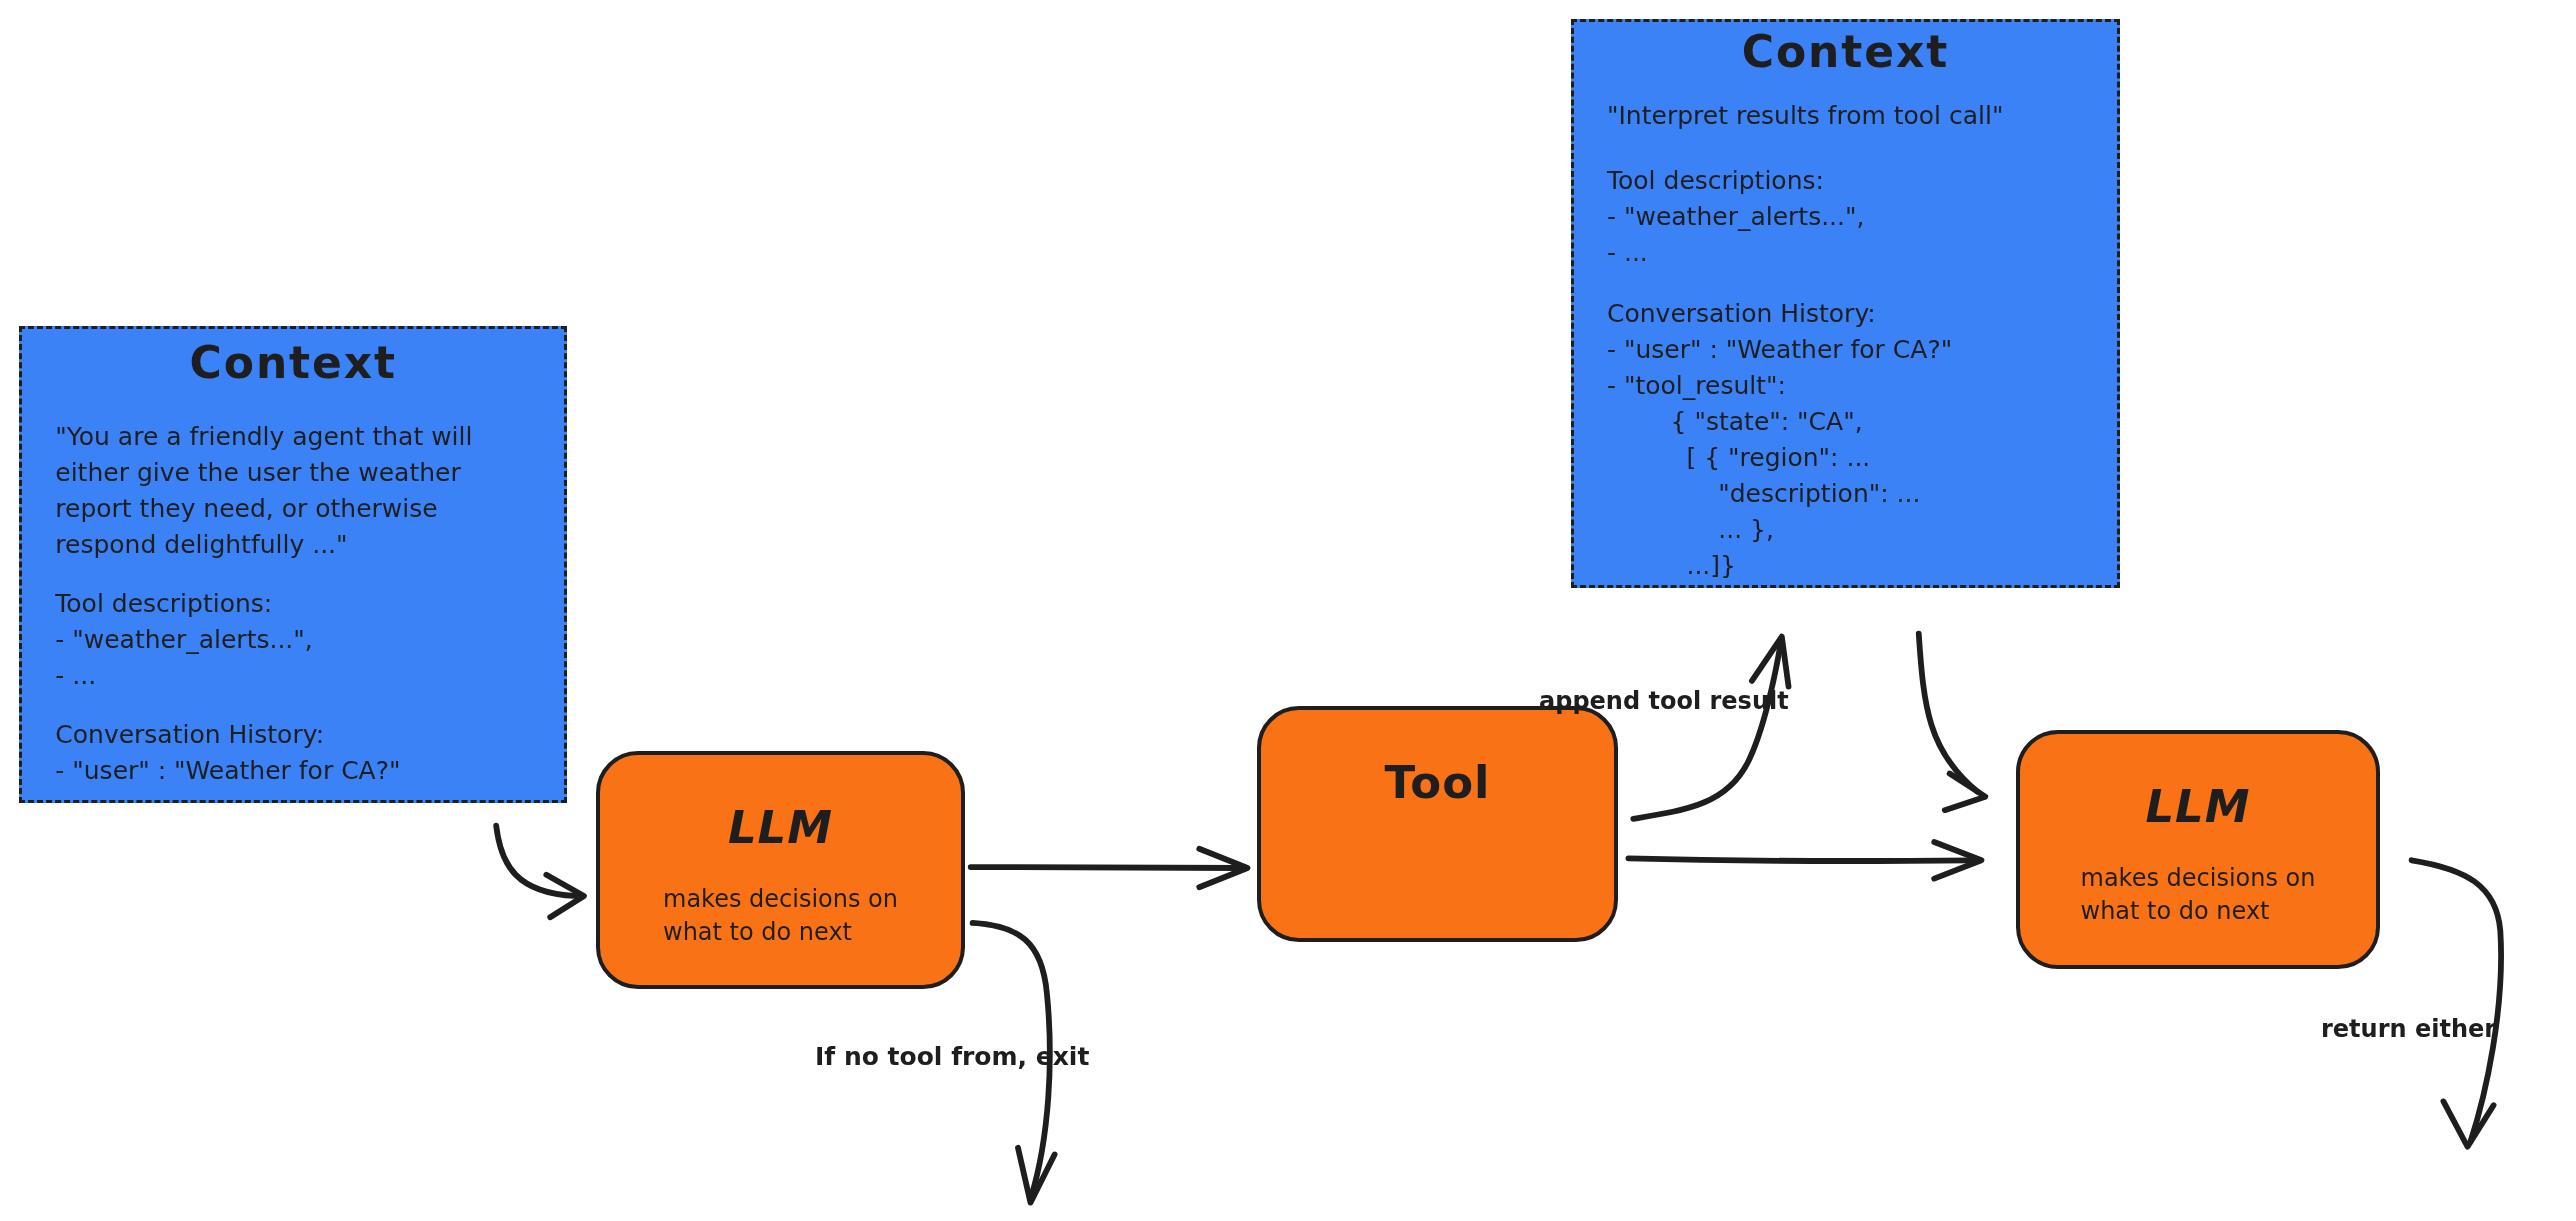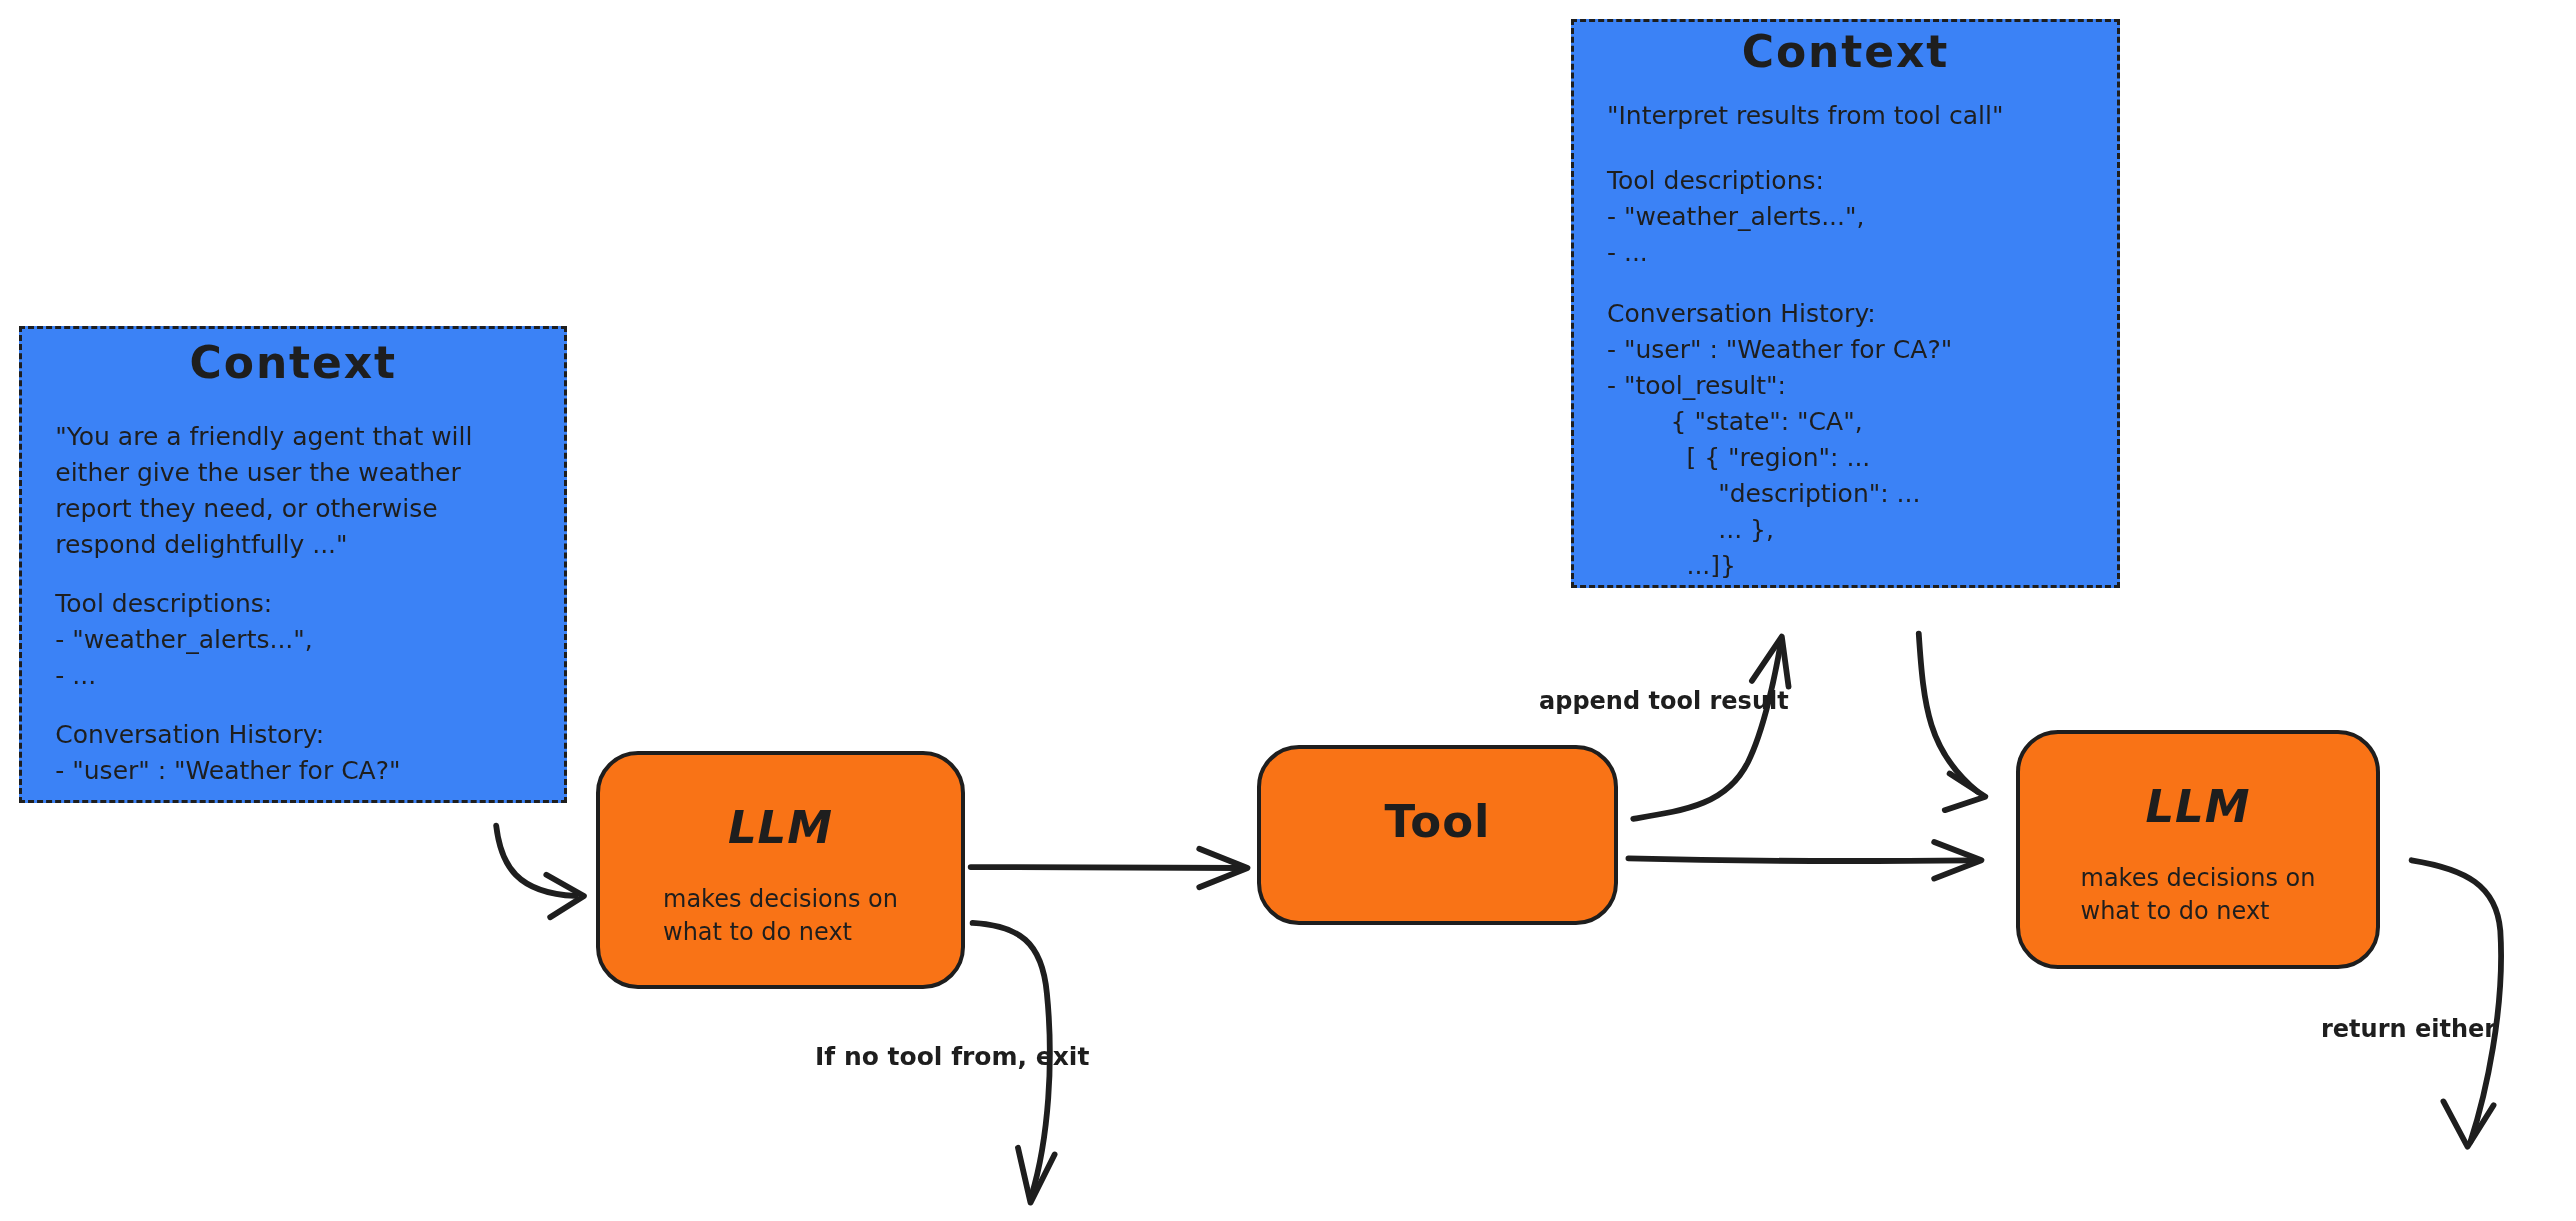--- a/index.html
+++ b/index.html
@@ -49,21 +49,21 @@
     position: absolute;
     border: 4.8px solid #1e1e1e;
     border-radius: 42px;
     box-sizing: border-box;
     background: #f97316;
     display: flex;
     flex-direction: column;
     align-items: center;
   }
   .node-llm1 { left: 596px;  top: 751px; width: 369px; height: 238px; }
-  .node-tool { left: 1257px; top: 745px; width: 361px; height: 180px; }
+  .node-tool { left: 1257px; top: 706px; width: 361px; height: 236px; }
   .node-llm2 { left: 2016px; top: 730px; width: 364px; height: 239px; }
 
   .node-title {
     margin-top: 46px;
     font-size: 45px;
     font-weight: 700;
     letter-spacing: 1px;
   }
   .node-title.llm { font-style: italic; }
   .node-sub {

